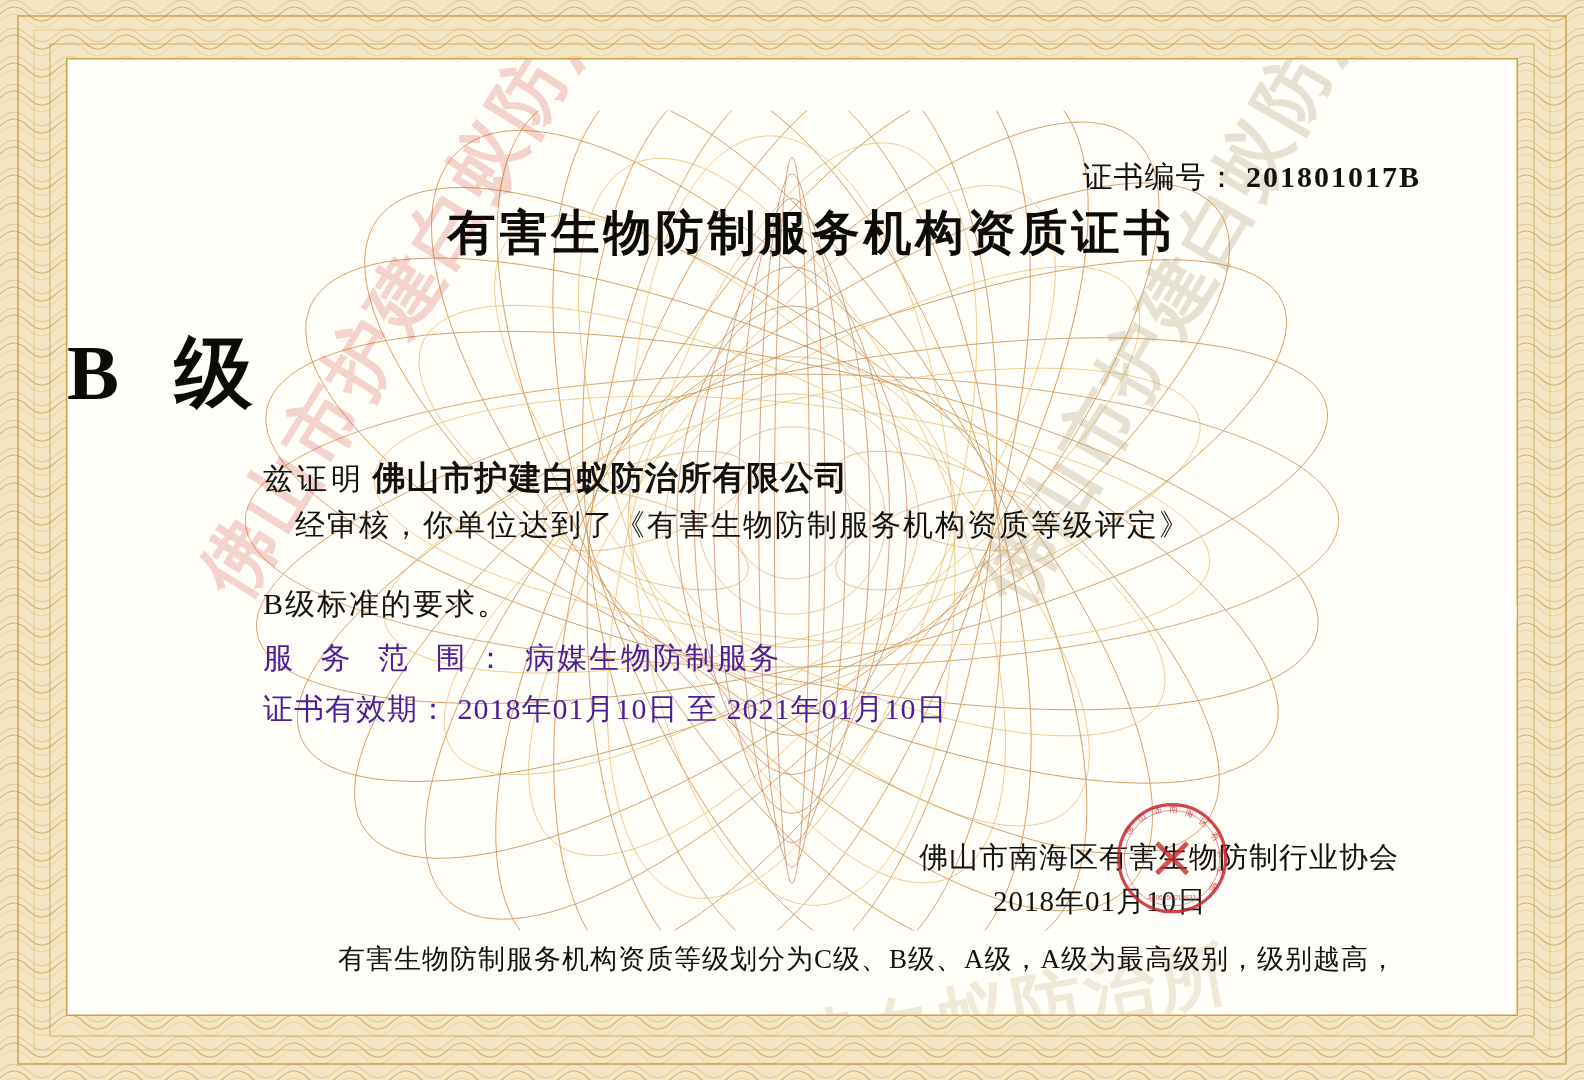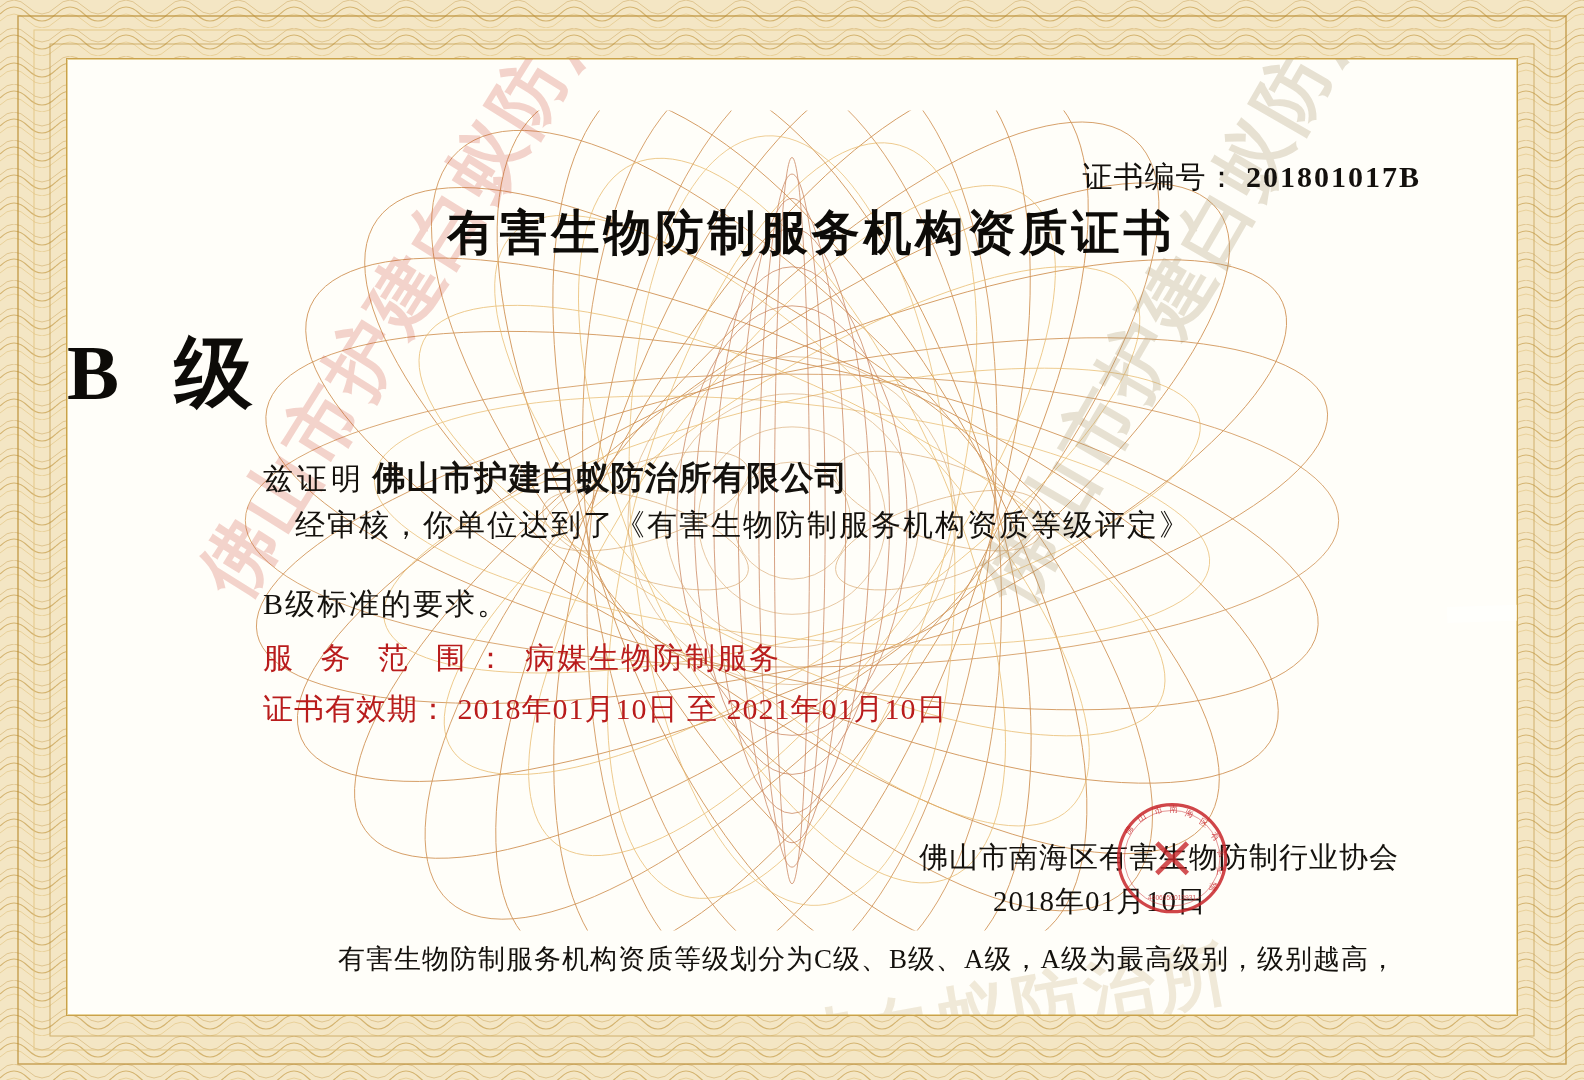--- a/index.html
+++ b/index.html
@@ -168,21 +168,21 @@
   .line-3 {
     white-space: nowrap;
     letter-spacing: 2px;
     margin-top: 33px;
   }
 
   .service-block {
     position: absolute;
     left: 196px;
     top: 576px;
-    color: #b91c1c;
+    color: #4c1d95;
     font-size: 30px;
     line-height: 46px;
   }
   .service-scope { white-space: nowrap; letter-spacing: 2px; }
   .service-scope .k { letter-spacing: 10px; }
   .validity { white-space: nowrap; letter-spacing: 1px; margin-top: 5px; }
 
   .issuer {
     position: absolute;
     right: 118px;

